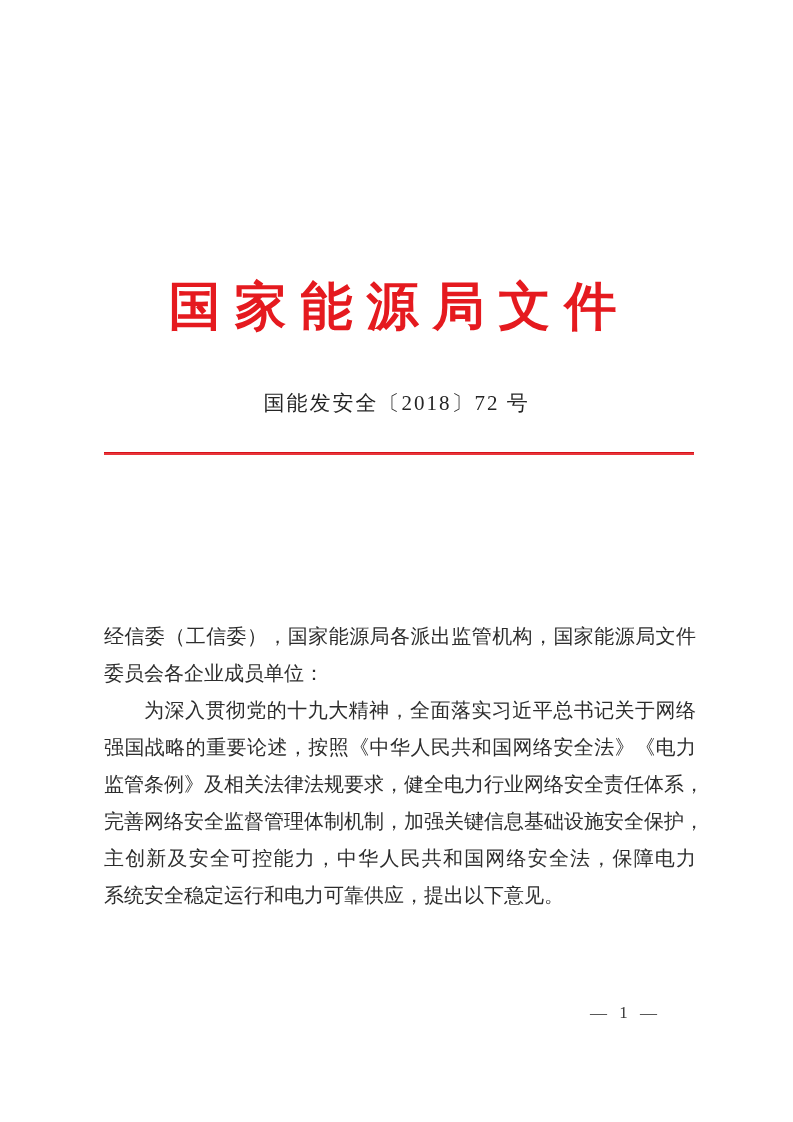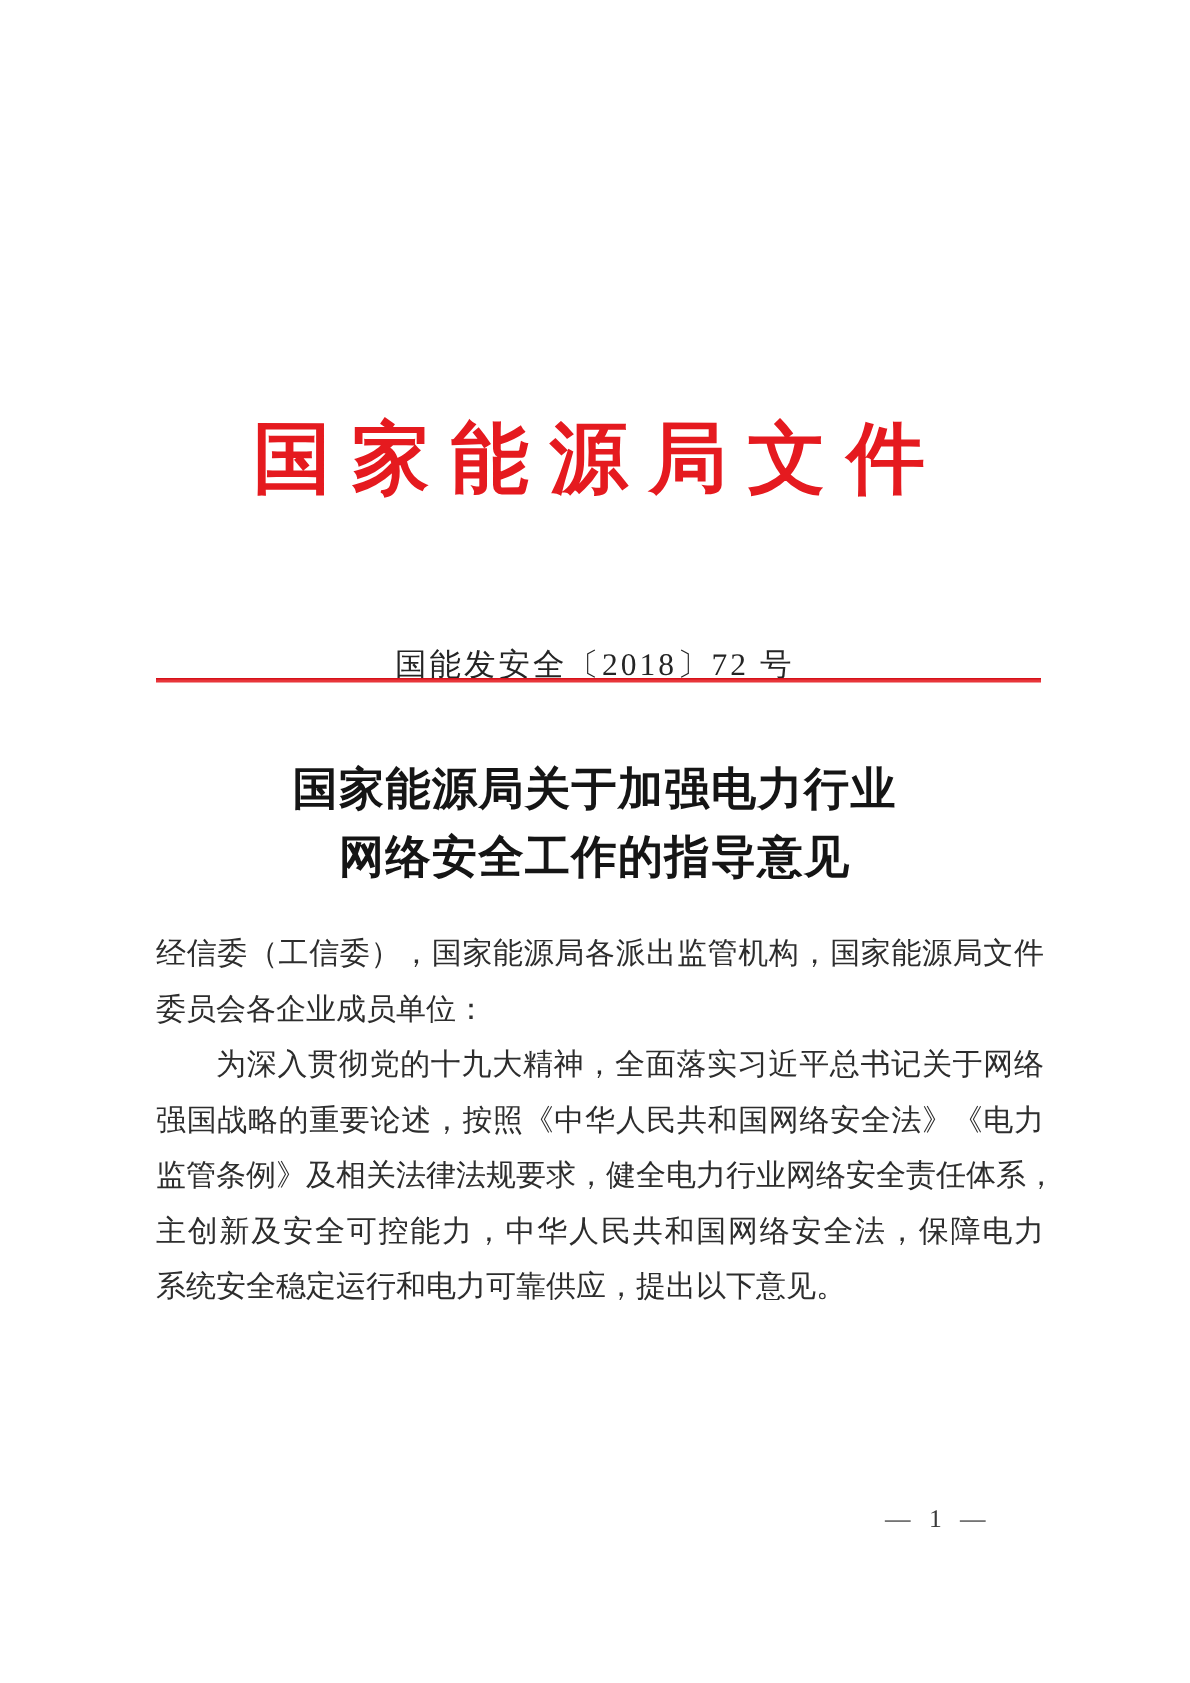--- a/index.html
+++ b/index.html
@@ -30,21 +30,21 @@
     font-weight: bold;
     letter-spacing: 14px;
     padding-left: 6px; 
     line-height: 62px;
     white-space: nowrap;
   }
 
   
   .doc-number {
     position: absolute;
-    top: 429px;
+    top: 389px;
     left: 0;
     width: 100%;
     text-align: center;
     color: #252525;
     font-size: 21px;
     letter-spacing: 2px;
     line-height: 28px;
   }
 
   
@@ -116,30 +116,27 @@
 <body>
 
 <div class="page">
 
   <div class="agency-title">国家能源局文件</div>
 
   <div class="doc-number">国能发安全〔2018〕72 号</div>
 
   <div class="red-line"></div>
 
-  <div class="doc-title">
-    <div>国家能源局关于加强电力行业</div>
-    <div>网络安全工作的指导意见</div>
-  </div>
 
   <div class="body-block">
     <div class="body-line">经信委（工信委），国家能源局各派出监管机构，国家能源局文件</div>
     <div class="body-line flush">委员会各企业成员单位：</div>
     <div class="body-line indent">为深入贯彻党的十九大精神，全面落实习近平总书记关于网络</div>
     <div class="body-line">强国战略的重要论述，按照《中华人民共和国网络安全法》《电力</div>
     <div class="body-line">监管条例》及相关法律法规要求，健全电力行业网络安全责任体系，</div>
+    <div class="body-line">完善网络安全监督管理体制机制，加强关键信息基础设施安全保护，</div>
     <div class="body-line">主创新及安全可控能力，中华人民共和国网络安全法，保障电力</div>
     <div class="body-line flush">系统安全稳定运行和电力可靠供应，提出以下意见。</div>
   </div>
 
   <div class="page-number">— 1 —</div>
 
 </div>
 
 </body></html>

